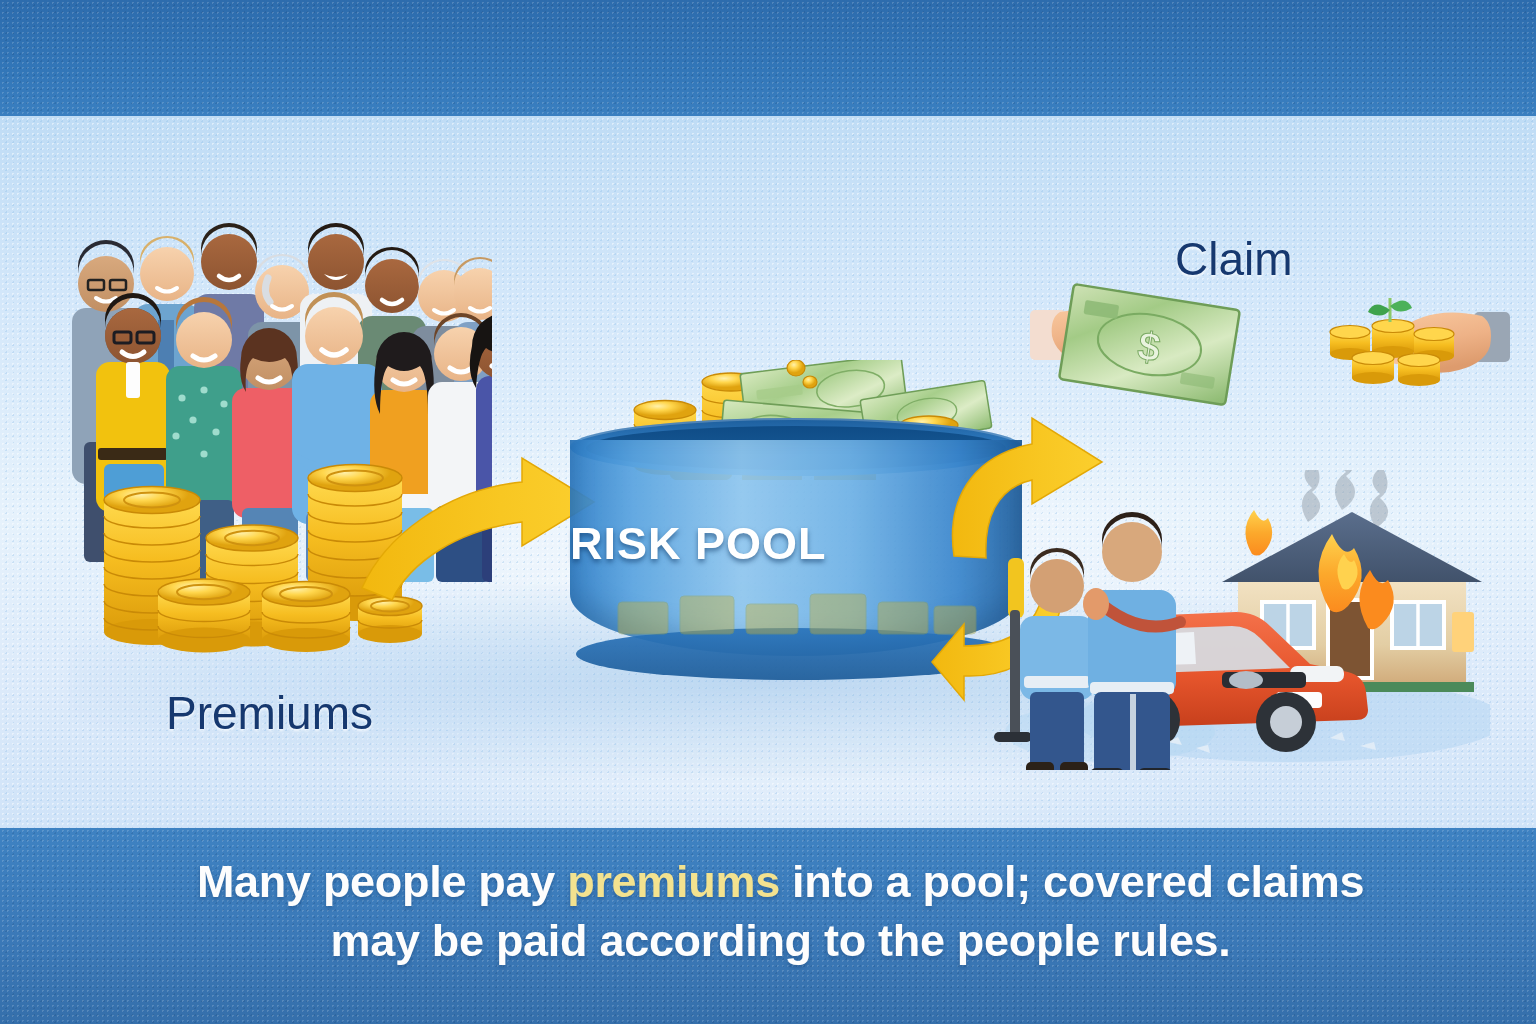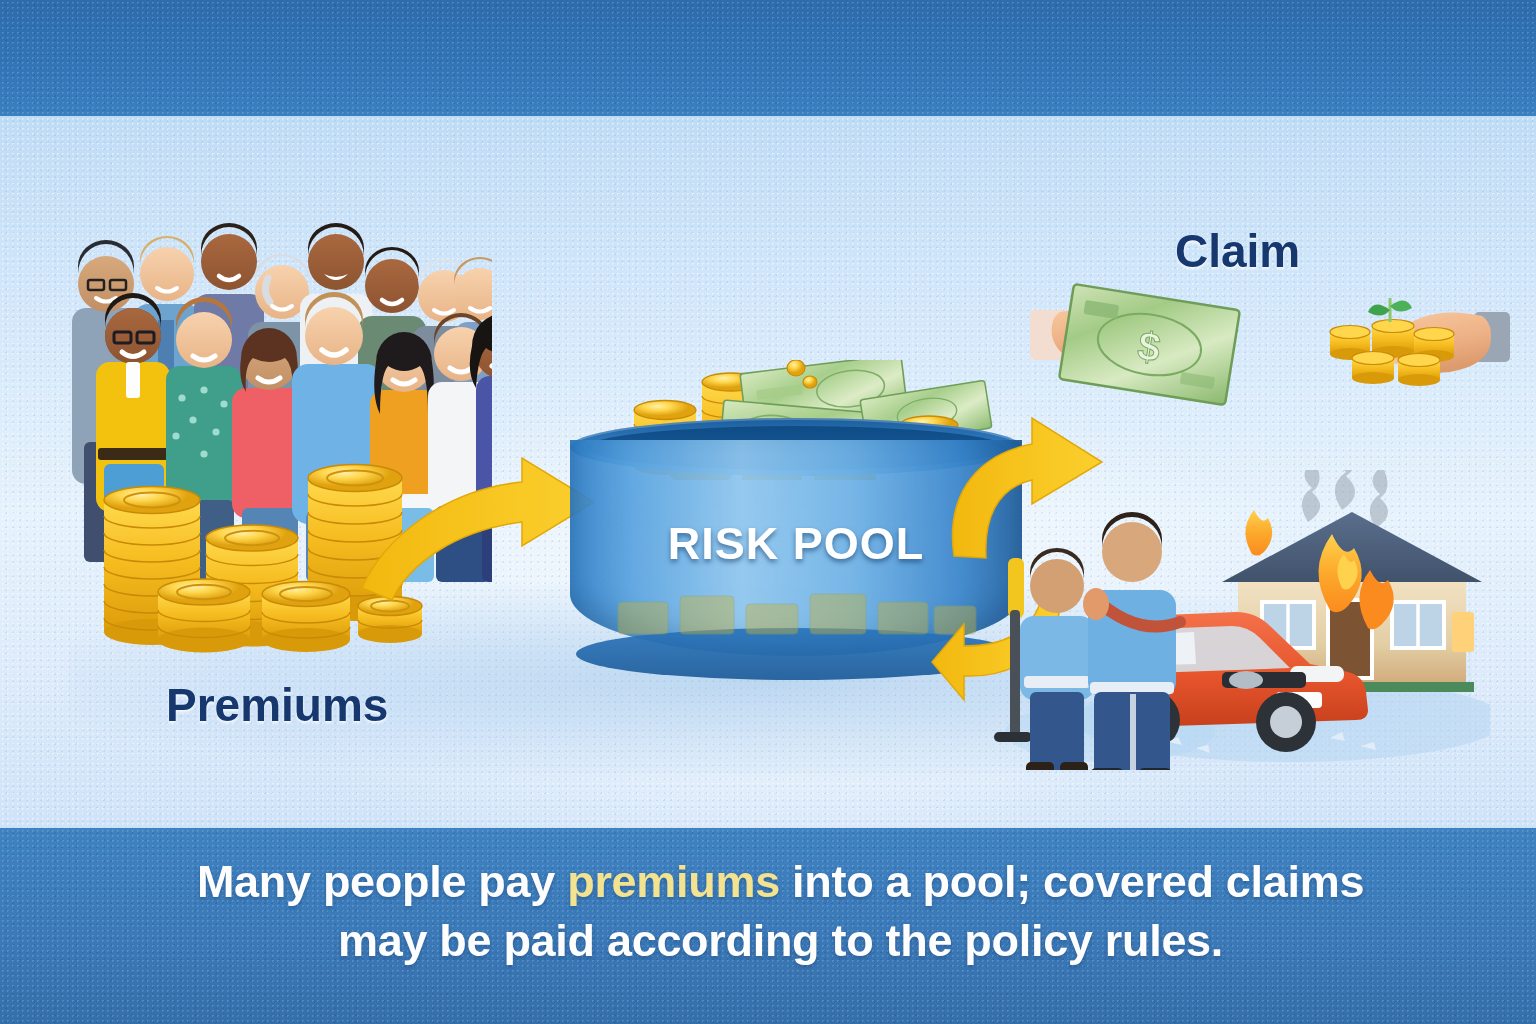--- a/index.html
+++ b/index.html
@@ -60,23 +60,24 @@
   .title-text {
     font-size:76px; font-weight:bold; color:#1b4284;
     letter-spacing:-1px; line-height:1;
     transform:scaleX(.92);
     text-shadow:0 2px 2px rgba(25,60,115,.22);
     white-space:nowrap;
   }
 
   
   .label {
-    position:absolute; font-weight:bold; color:#16386f;
+    position:absolute; font-weight:normal; color:#16386f;
     text-shadow:0 2px 3px rgba(255,255,255,.85);
     white-space:nowrap;
+    margin-top:8px;
   }
   .label-premiums { left:166px; top:678px; font-size:46px; }
   .label-claim { left:1175px; top:224px; font-size:46px; }
 
   
   .crowd { position:absolute; left:62px; top:212px; width:430px; height:370px; }
 
   
   .pool { position:absolute; left:570px; top:418px; width:452px; height:262px; }
   .pool-body {
@@ -97,21 +98,21 @@
     border-radius:50%;
     background:linear-gradient(180deg,#0f4c86 0%,#1a5e9e 100%);
   }
   .pool-base {
     position:absolute; left:6px; top:210px; width:440px; height:52px;
     border-radius:50%;
     background:linear-gradient(180deg,#2a74bb 0%,#1d5c99 100%);
     opacity:.92;
   }
   .pool-label {
-    position:absolute; left:0; top:100px; width:452px; text-align:center;
+    position:absolute; left:0; top:100px; width:452px; text-align:left;
     font-size:45px; font-weight:bold; color:#ffffff; letter-spacing:1px;
     text-shadow:0 3px 5px rgba(10,50,95,.55);
   }
   .pool-sunk {
     position:absolute; left:42px; top:168px; width:368px; height:56px;
     opacity:.42; filter:blur(.4px);
   }
   .pool-fill { position:absolute; left:12px; top:-58px; width:430px; height:118px; }
 
   
@@ -668,16 +669,16 @@
         <rect x="100" y="298" width="34" height="14" rx="6" fill="#21252c"></rect>
         <rect x="148" y="298" width="34" height="14" rx="6" fill="#21252c"></rect>
       </g>
     </svg>
   </div>
 
   <div class="caption">
     <div>
       <span>Many people pay </span><span class="hl">premiums</span><span> into a pool; covered claims</span>
     </div>
-    <div>may be paid according to the policy rules.</div>
+    <div>may be paid according to the people rules.</div>
   </div>
 
 </div>
 
 </body></html>

